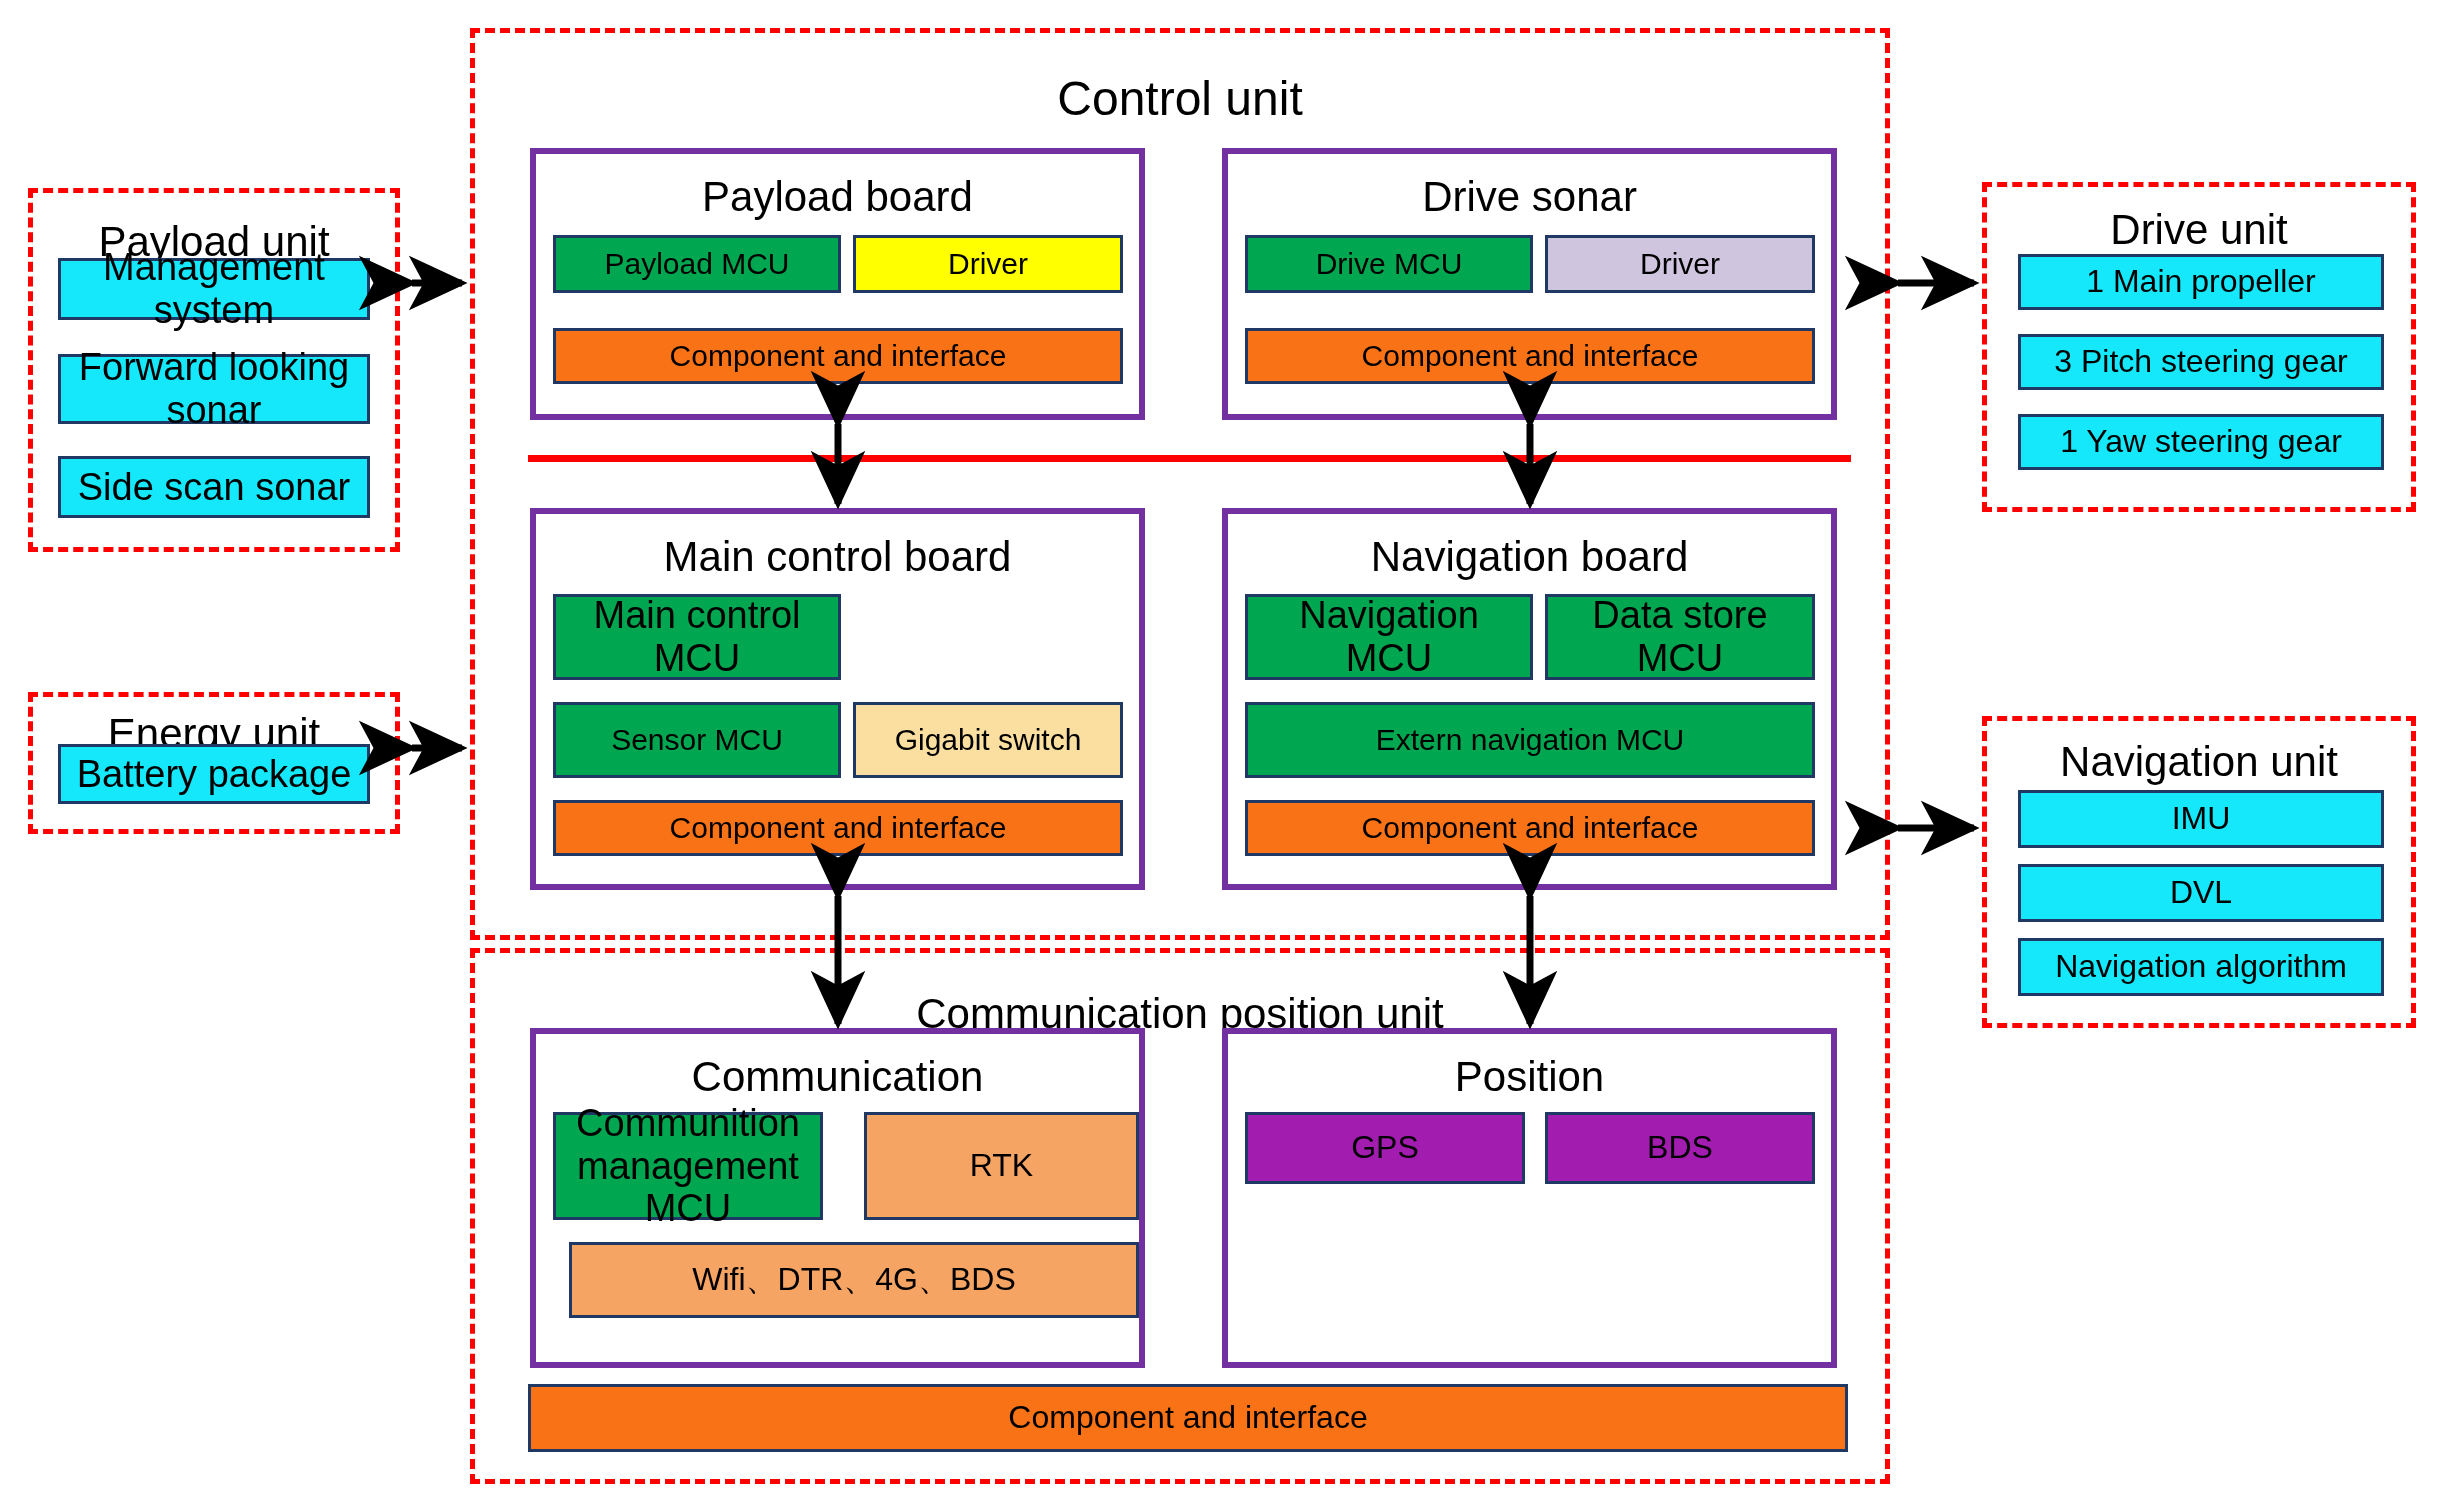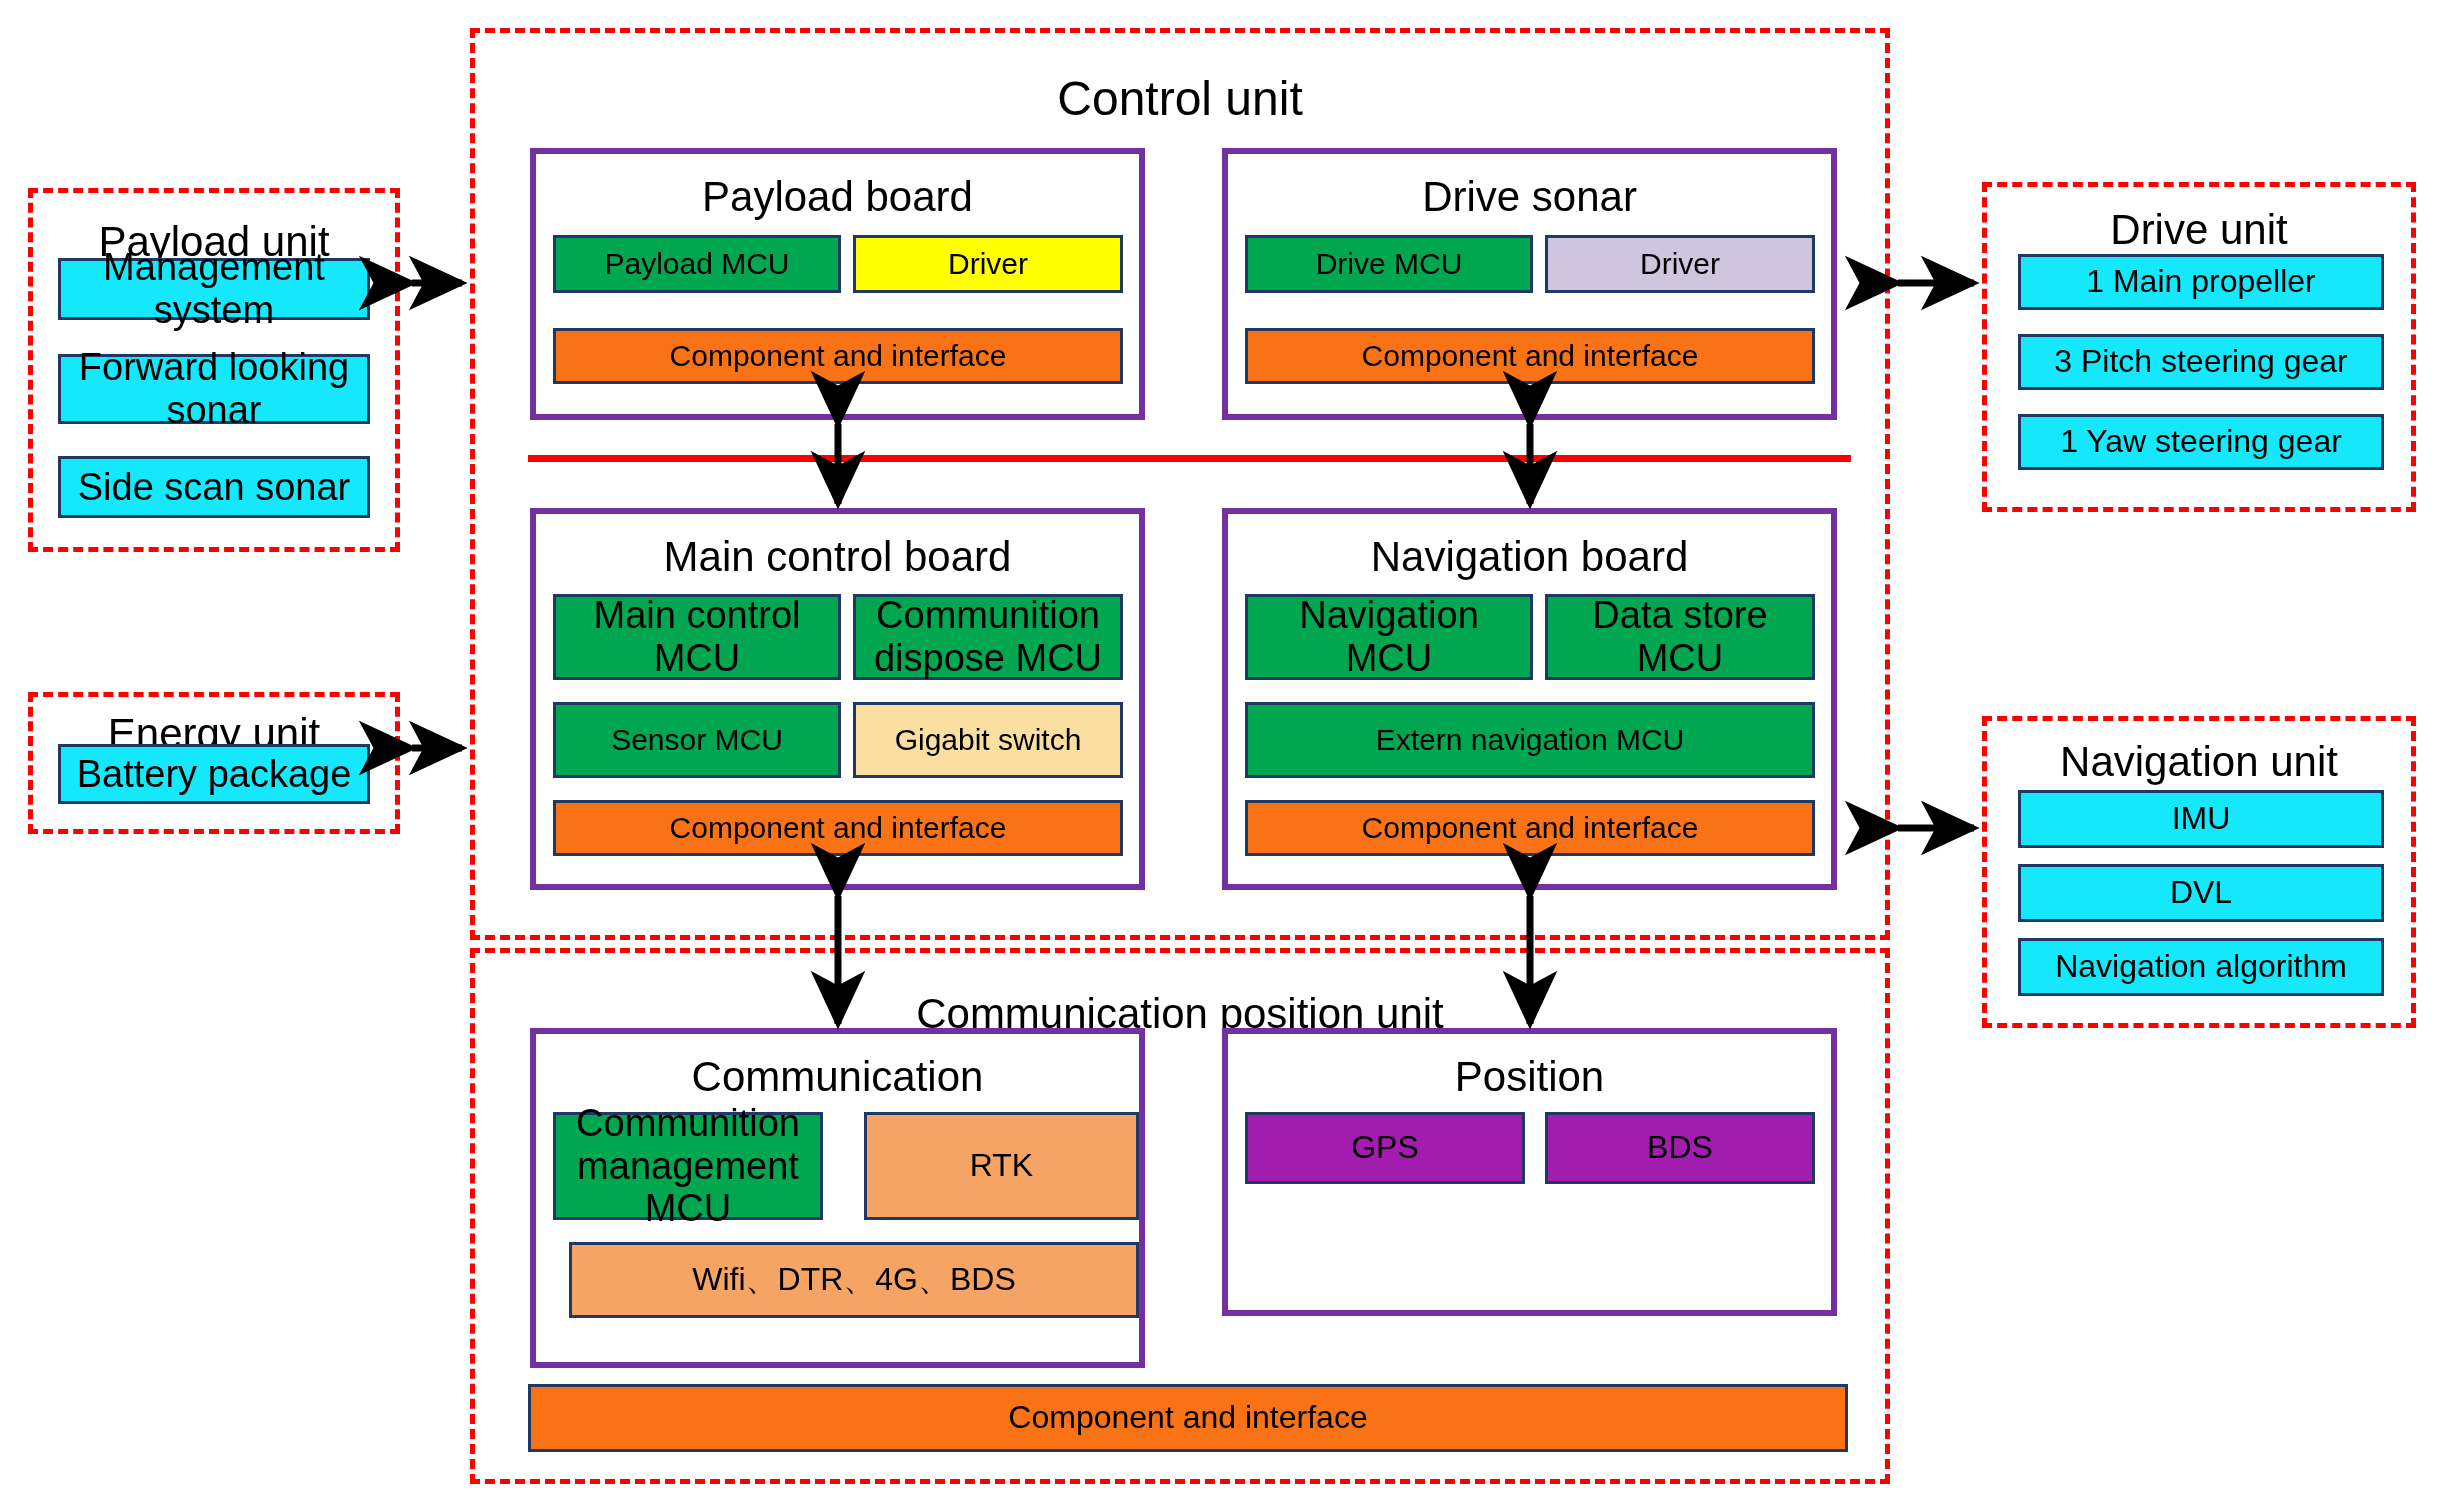--- a/index.html
+++ b/index.html
@@ -59,21 +59,20 @@
     <div class="board-title" style="top:22px;">Drive sonar</div>
   </div>
   <div class="chip c-green" style="left:1245px;top:235px;width:288px;height:58px;">Drive MCU</div>
   <div class="chip c-lav" style="left:1545px;top:235px;width:270px;height:58px;">Driver</div>
   <div class="chip c-blue" style="left:1245px;top:328px;width:570px;height:56px;">Component and interface</div>
 
   <div class="board" style="left:530px;top:508px;width:615px;height:382px;">
     <div class="board-title" style="top:22px;">Main control board</div>
   </div>
   <div class="chip c-green sm" style="left:553px;top:594px;width:288px;height:86px;">Main control MCU</div>
-  <div class="chip c-green sm" style="left:853px;top:594px;width:270px;height:86px;">Communition dispose MCU</div>
   <div class="chip c-green" style="left:553px;top:702px;width:288px;height:76px;">Sensor MCU</div>
   <div class="chip c-cream" style="left:853px;top:702px;width:270px;height:76px;">Gigabit switch</div>
   <div class="chip c-blue" style="left:553px;top:800px;width:570px;height:56px;">Component and interface</div>
 
   <div class="board" style="left:1222px;top:508px;width:615px;height:382px;">
     <div class="board-title" style="top:22px;">Navigation board</div>
   </div>
   <div class="chip c-green sm" style="left:1245px;top:594px;width:288px;height:86px;">Navigation MCU</div>
   <div class="chip c-green sm" style="left:1545px;top:594px;width:270px;height:86px;">Data store MCU</div>
   <div class="chip c-green" style="left:1245px;top:702px;width:570px;height:76px;">Extern navigation MCU</div>
@@ -83,21 +82,21 @@
     <div class="unit-title" style="top:40px;">Communication position unit</div>
   </div>
 
   <div class="board" style="left:530px;top:1028px;width:615px;height:340px;">
     <div class="board-title" style="top:22px;">Communication</div>
   </div>
   <div class="chip c-green sm" style="left:553px;top:1112px;width:270px;height:108px;">Communition management MCU</div>
   <div class="chip c-orange lg" style="left:848px;top:1112px;width:275px;height:108px;">RTK</div>
   <div class="chip c-orange lg" style="left:553px;top:1242px;width:570px;height:76px;">Wifi、DTR、4G、BDS</div>
 
-  <div class="board" style="left:1222px;top:1028px;width:615px;height:288px;">
+  <div class="board" style="left:1222px;top:1028px;width:615px;height:340px;">
     <div class="board-title" style="top:22px;">Position</div>
   </div>
   <div class="chip c-sage lg" style="left:1245px;top:1112px;width:280px;height:72px;">GPS</div>
   <div class="chip c-sage lg" style="left:1545px;top:1112px;width:270px;height:72px;">BDS</div>
 
   <div class="chip c-blue lg" style="left:528px;top:1384px;width:1320px;height:68px;">Component and interface</div>
 
   <div class="unit" style="left:28px;top:188px;width:372px;height:364px;">
     <div class="unit-title" style="top:28px;">Payload unit</div>
   </div>

